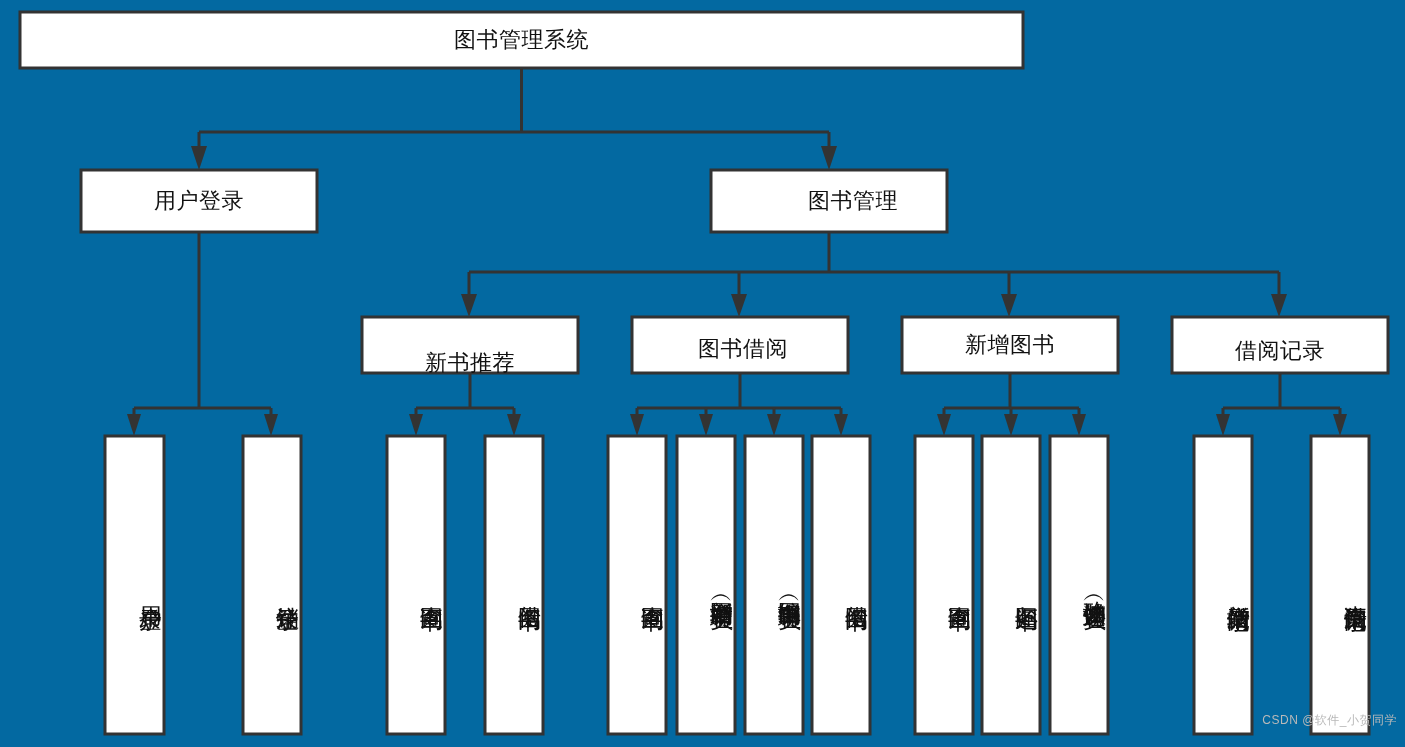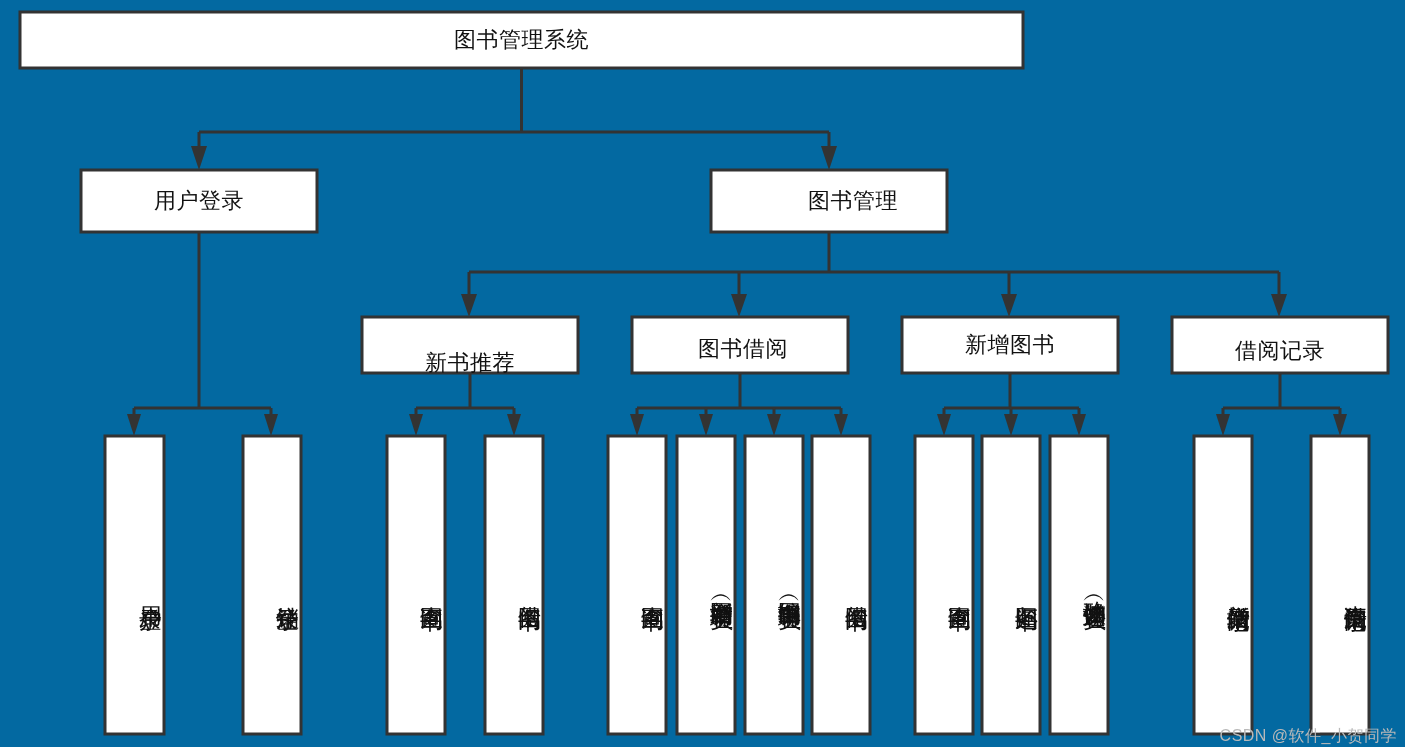--- a/index.html
+++ b/index.html
@@ -65,23 +65,23 @@
     align-items: flex-start;
     justify-content: center;
     padding-top: 10px;
   }
   .node-label.vertical.tall {
     padding-top: 4px;
   }
   #watermark {
     position: absolute;
     right: 8px;
-    bottom: 0;
+    bottom: 18px;
     color: #b9b9b9;
-    font-size: 16px;
+    font-size: 12px;
     font-family: "Liberation Sans", "DejaVu Sans", sans-serif;
     letter-spacing: 0.5px;
     white-space: nowrap;
   }
 </style>
 </head>
 <body>
 
 <div id="diagram-root">
 

